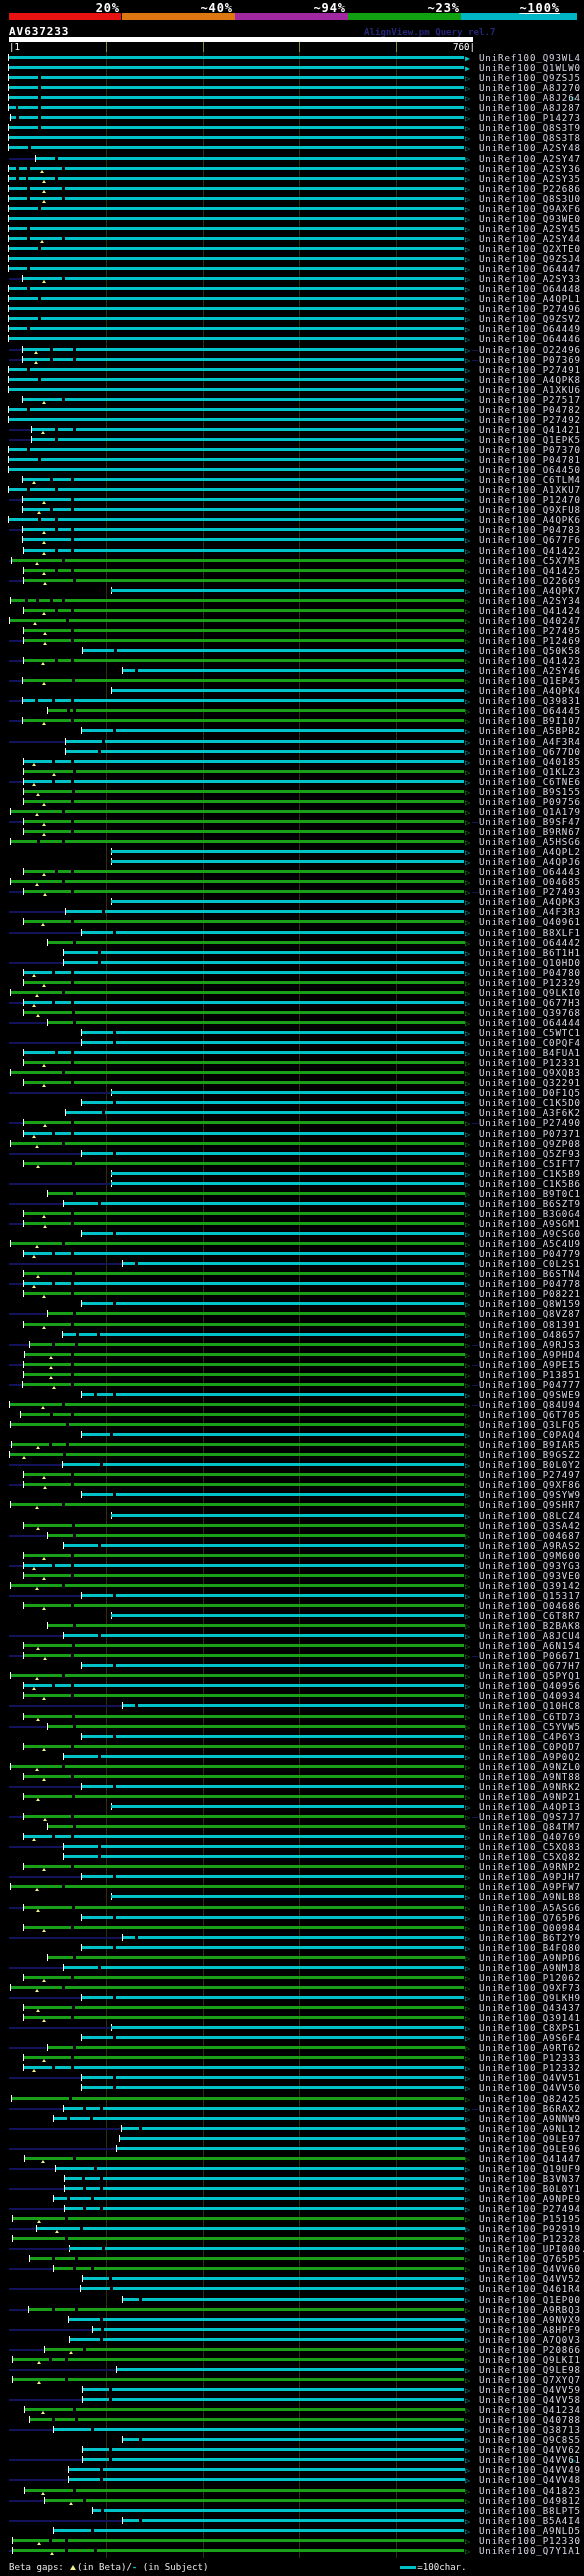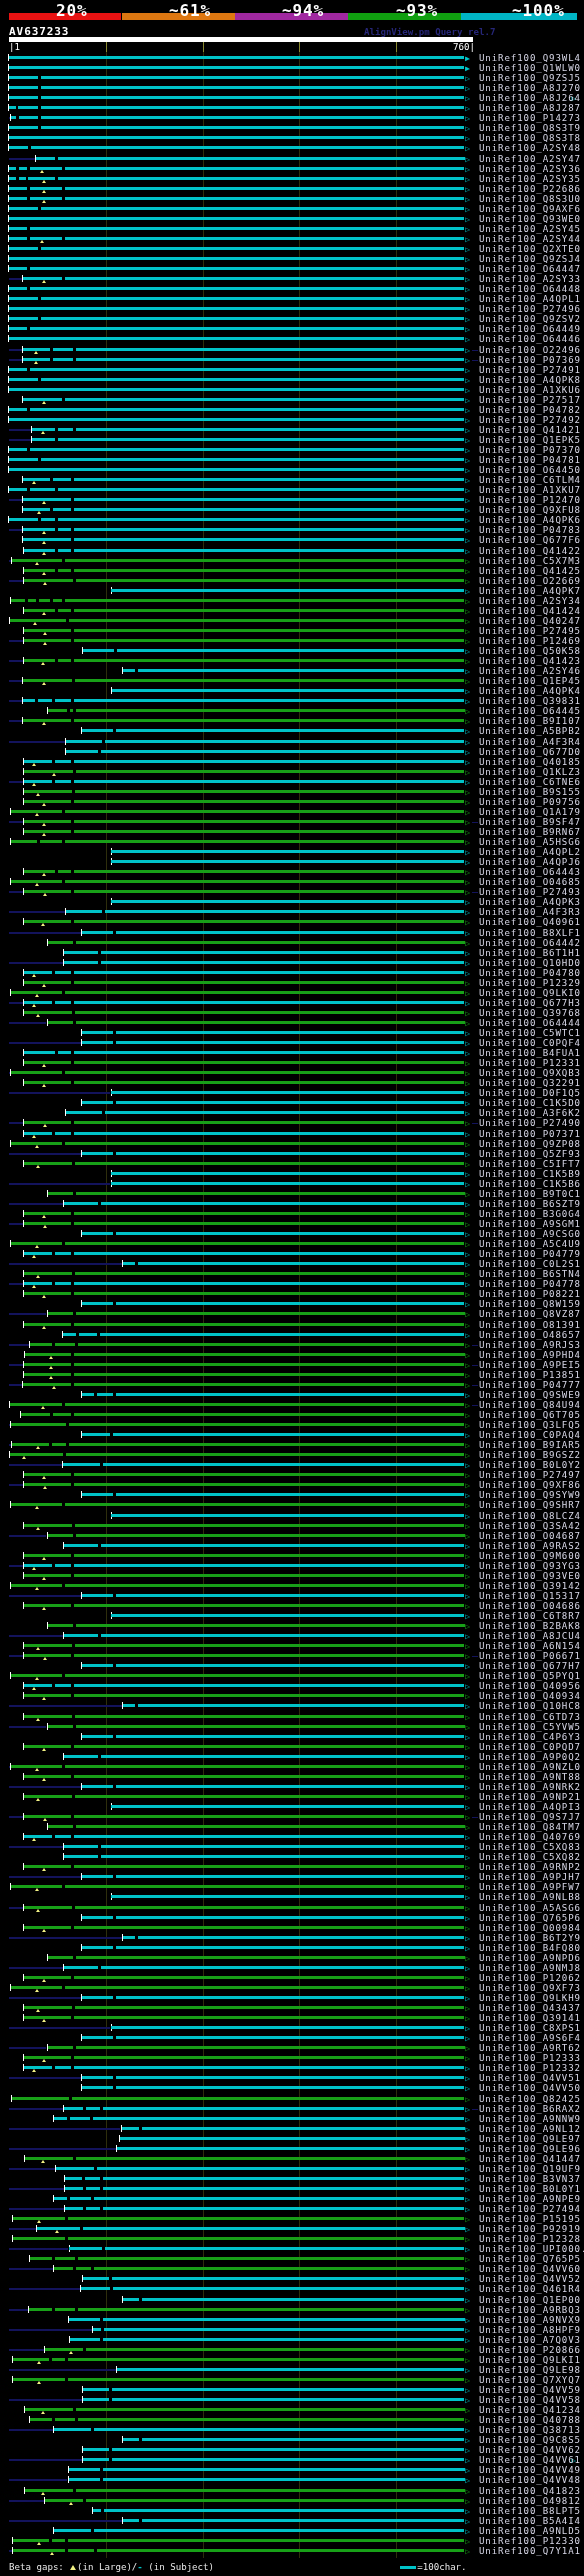--- a/index.html
+++ b/index.html
@@ -1,20 +1,20 @@
 <!DOCTYPE html>
 <html style="font-size:14.6px"><head>
 <meta charset="utf-8">
 <style>
   html,body{margin:0;padding:0;background:#000;}
   #screen{position:relative;width:585px;height:2576px;background:#000;overflow:hidden;
           font-family:"DejaVu Sans Mono","Liberation Mono",monospace;}
   
-  .pctlab{position:absolute;top:0.9px;height:28px;width:64px;text-align:left;
-          color:#fff;font-weight:bold;font-size:16px;letter-spacing:0.9px;}
+  .pctlab{position:absolute;top:0.9px;height:28px;width:64px;text-align:right;
+          color:#fff;font-weight:bold;font-size:12px;letter-spacing:0.9px;}
   .scaleseg{position:absolute;top:12.8px;height:7.3px;}
   #qname{position:absolute;left:9.1px;top:25px;color:#fff;font-weight:bold;font-size:11px;letter-spacing:0.9px;}
   #wmark{position:absolute;left:364px;top:26.5px;color:#262678;font-weight:bold;font-size:9.1px;letter-spacing:0px;}
   #querybar{position:absolute;left:9.1px;top:37px;width:464px;height:4.6px;background:#fff;}
   .rulertxt{position:absolute;top:42px;color:#fff;font-size:9.1px;height:10px;line-height:10px;}
   .rtick{position:absolute;top:42px;width:0.9px;height:10px;background:#8a8a30;}
   .grid{position:absolute;top:52px;width:0.9px;height:2506px;background:#2e2e0c;}
   
   .row{position:absolute;left:0;width:585px;height:10px;}
   .navy{position:absolute;top:3.7px;height:2.7px;background:#13135c;}
@@ -38,27 +38,27 @@
 </style>
 </head>
 <body>
 
 <div id="screen">
 
   <div id="scalebar">
       <div class="scaleseg" style="left: 9.1px; width: 112px; background: rgb(232, 18, 18);"></div>
       <div class="pctlab" style="left: 56px;">20%</div>
       <div class="scaleseg" style="left: 122px; width: 113px; background: rgb(221, 119, 17);"></div>
-      <div class="pctlab" style="left: 169px;">~61%</div>
+      <div class="pctlab" style="left: 169px;">~40%</div>
       <div class="scaleseg" style="left: 235px; width: 113px; background: rgb(160, 40, 160);"></div>
       <div class="pctlab" style="left: 282px;">~94%</div>
       <div class="scaleseg" style="left: 348px; width: 113px; background: rgb(16, 160, 16);"></div>
-      <div class="pctlab" style="left: 396px;">~93%</div>
+      <div class="pctlab" style="left: 396px;">~23%</div>
       <div class="scaleseg" style="left: 461px; width: 116px; background: rgb(0, 181, 197);"></div>
-      <div class="pctlab" style="left: 512px;">~100%</div>
+      <div class="pctlab" style="left: 496px; text-decoration: underline;">~100%</div>
     </div>
 
   <div id="qname">AV637233</div>
   <div id="wmark">AlignView.pm Query rel.7</div>
 
   <div id="querybar"></div>
 
   <div class="rulertxt" style="left:9.1px;">|1</div>
   <div class="rulertxt" style="left:411px;width:64px;text-align:right;">760|</div>
   <div id="rulerticks">
@@ -2050,19 +2050,19 @@
         <div class="bar" style="left:12.8px;width:451px;background:#18a018;"></div>
         <div class="gap" style="left:65px;"></div>
         <div class="gap" style="left:94px;"></div>
         <div class="tri" style="left:50px;"></div>
         <span class="arrow" style="left:465px;color:#18a018;">▷</span>
         <span class="hitlabel">UniRef100_Q7Y1A1</span>
       </div>
     </div>
 
   <div id="legend">
-    <span>Beta gaps: </span><span class="leg-tri"></span><span>(in Large)/</span><span class="leg-dash">-</span><span> (in Subject)</span>
+    <span>Beta gaps: </span><span class="leg-tri"></span><span>(in Beta)/</span><span class="leg-dash">-</span><span> (in Subject)</span>
   </div>
   <div id="legend2">
     <span class="leg-bar"></span><span>=100char.</span>
   </div>
 </div>
 
 
 </body></html>

